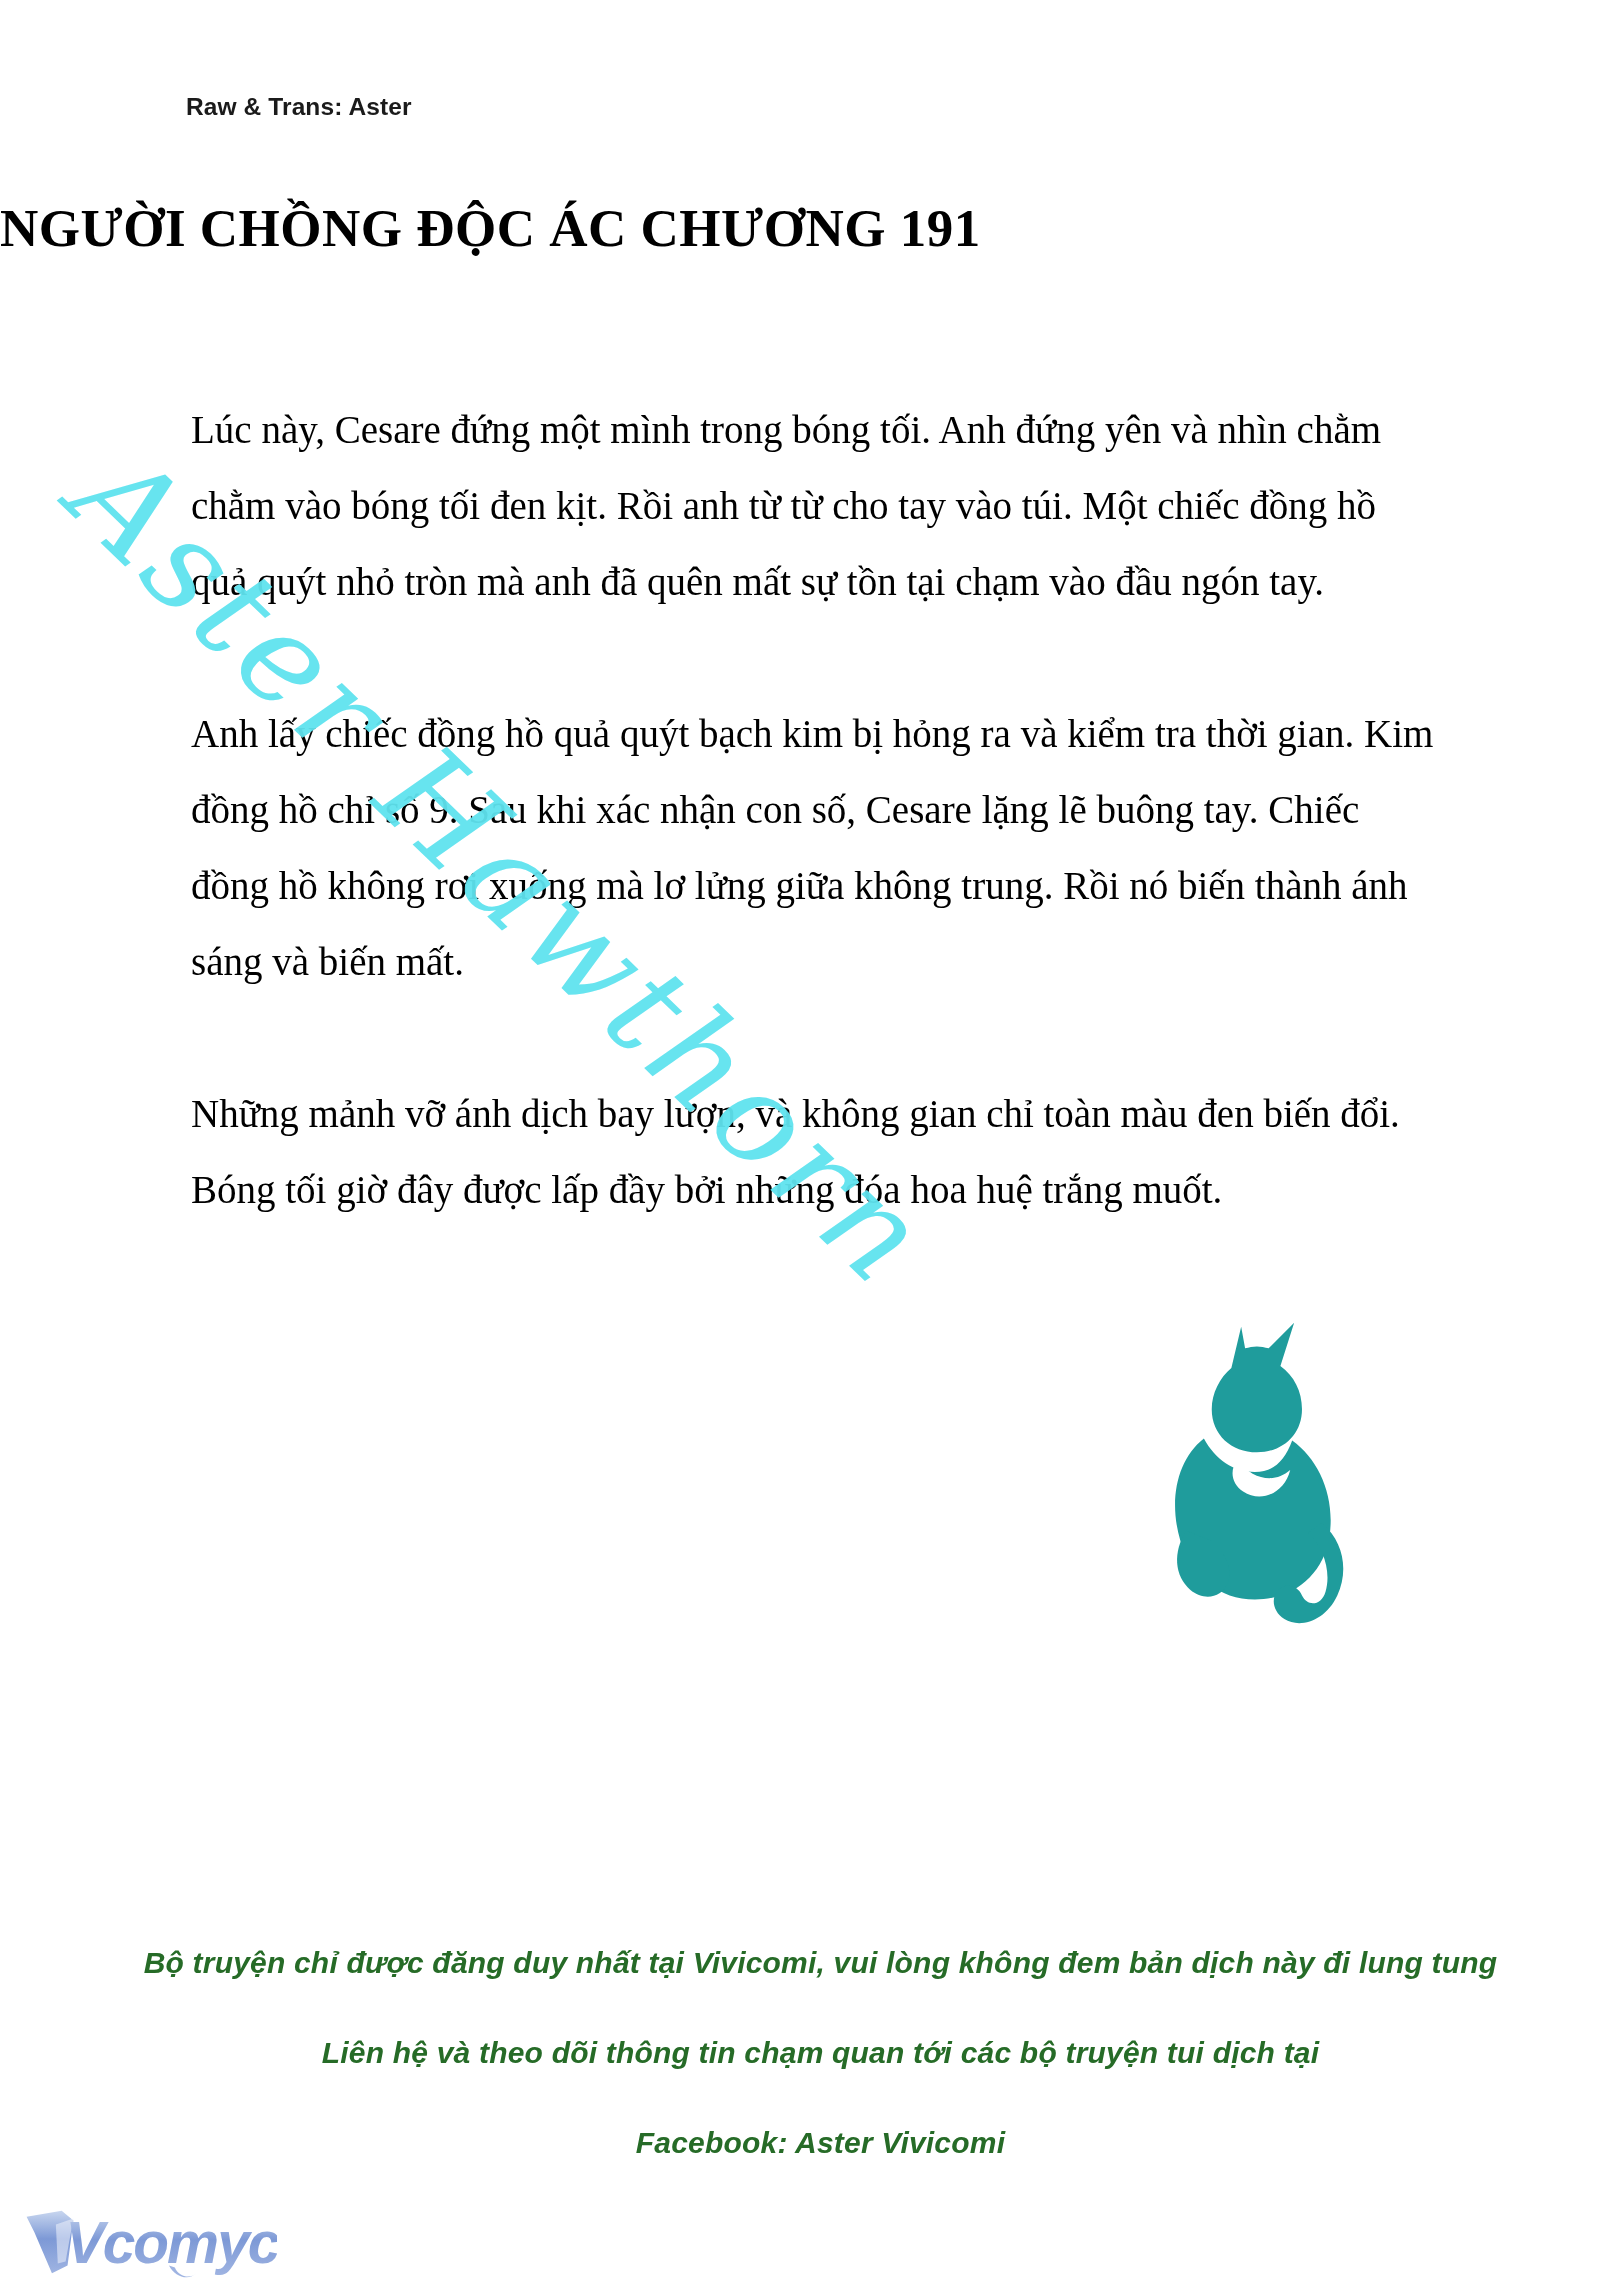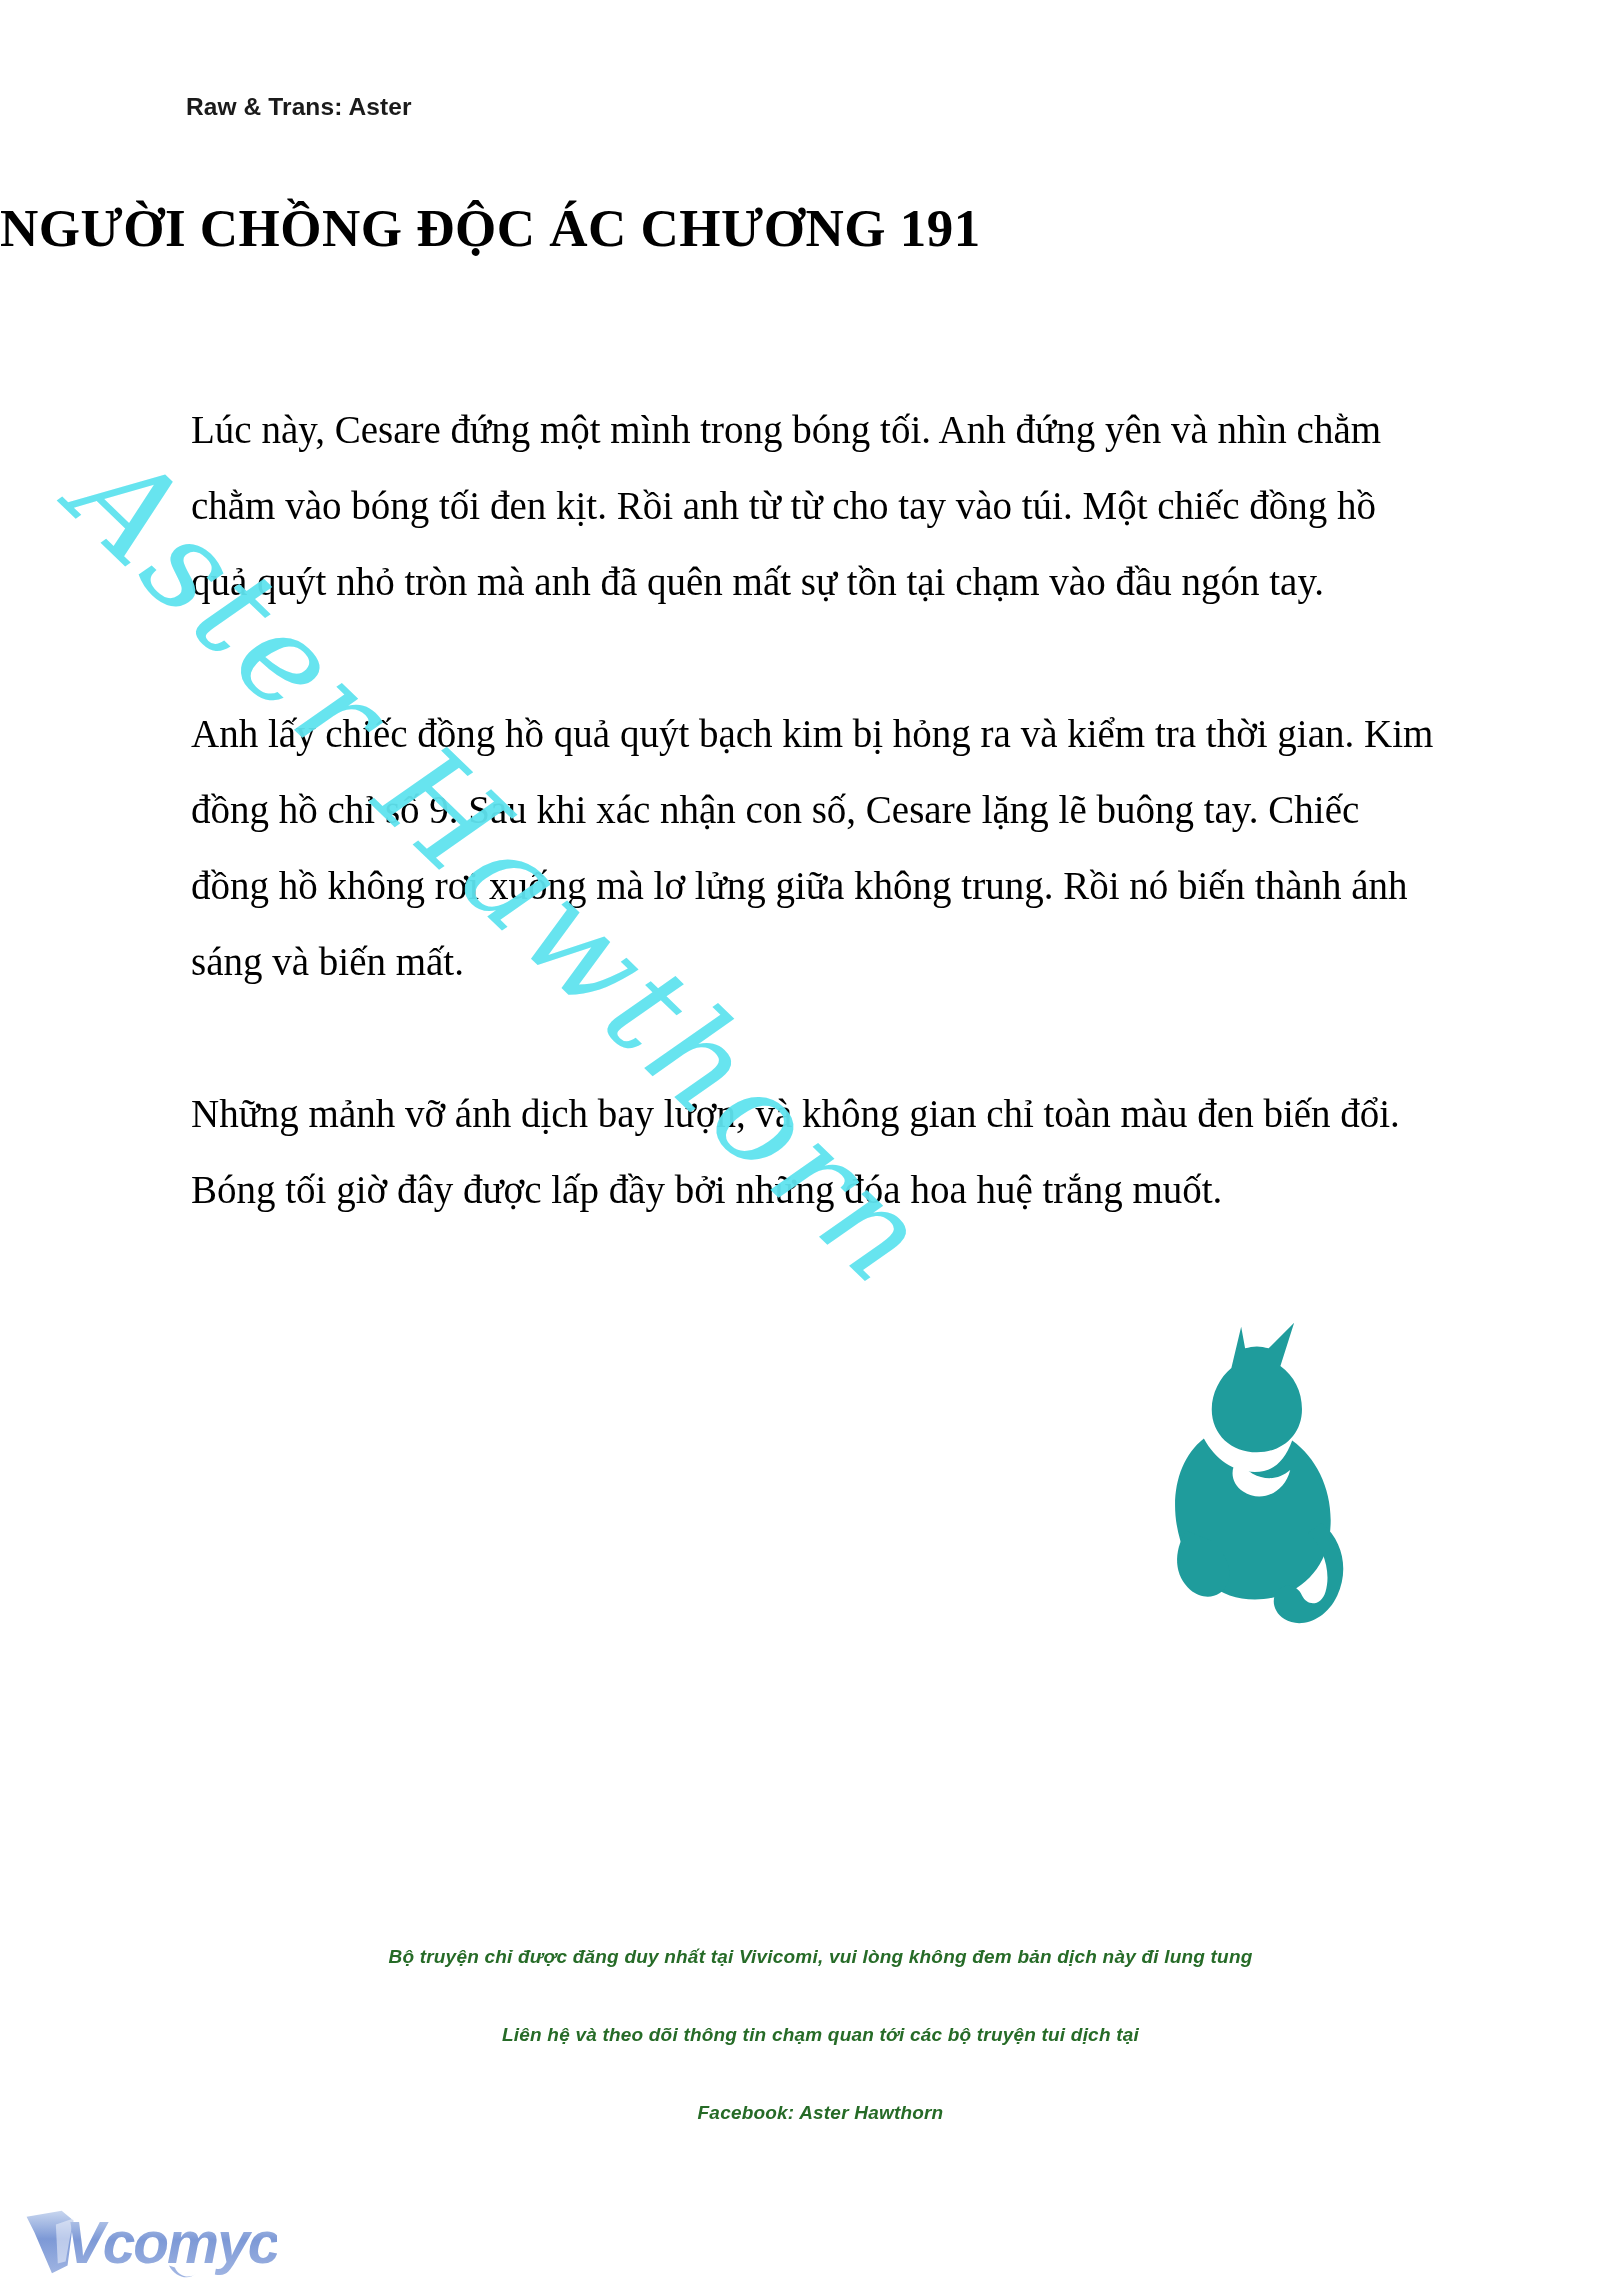--- a/index.html
+++ b/index.html
@@ -111,21 +111,21 @@
     left: 0;
     right: 0;
     top: 1946px;
     text-align: center;
   }
   .footer-line {
     font-family: "Liberation Sans", "DejaVu Sans", sans-serif;
     font-style: italic;
     font-weight: 700;
     color: #266b27;
-    font-size: 19px;
+    font-size: 30px;
     letter-spacing: 0.2px;
     margin: 0 0 56px 0;
     white-space: nowrap;
     padding-left: 20px;
   }
   .footer-line:last-child { margin-bottom: 0; }
 
   
   .logo {
     position: absolute;
@@ -183,21 +183,21 @@
 
         <path d="M92 150 C108 170 130 174 146 160 C140 184 116 194 98 182
                  C86 174 84 160 92 150 Z" fill="#ffffff"></path>
       </g>
     </svg>
   </div>
 
   <div class="footer">
     <div class="footer-line">Bộ truyện chỉ được đăng duy nhất tại Vivicomi, vui lòng không đem bản dịch này đi lung tung</div>
     <div class="footer-line">Liên hệ và theo dõi thông tin chạm quan tới các bộ truyện tui dịch tại</div>
-    <div class="footer-line">Facebook: Aster Hawthorn</div>
+    <div class="footer-line">Facebook: Aster Vivicomi</div>
   </div>
 
   <div class="logo">
     <svg viewBox="0 0 260 82" width="255" height="80" xmlns="http://www.w3.org/2000/svg" aria-hidden="true">
       <defs>
         <linearGradient id="lg" x1="0" y1="0" x2="0" y2="1">
           <stop offset="0%" stop-color="#c8d6ef"></stop>
           <stop offset="45%" stop-color="#7d99d6"></stop>
           <stop offset="100%" stop-color="#9fb4e2"></stop>
         </linearGradient>

